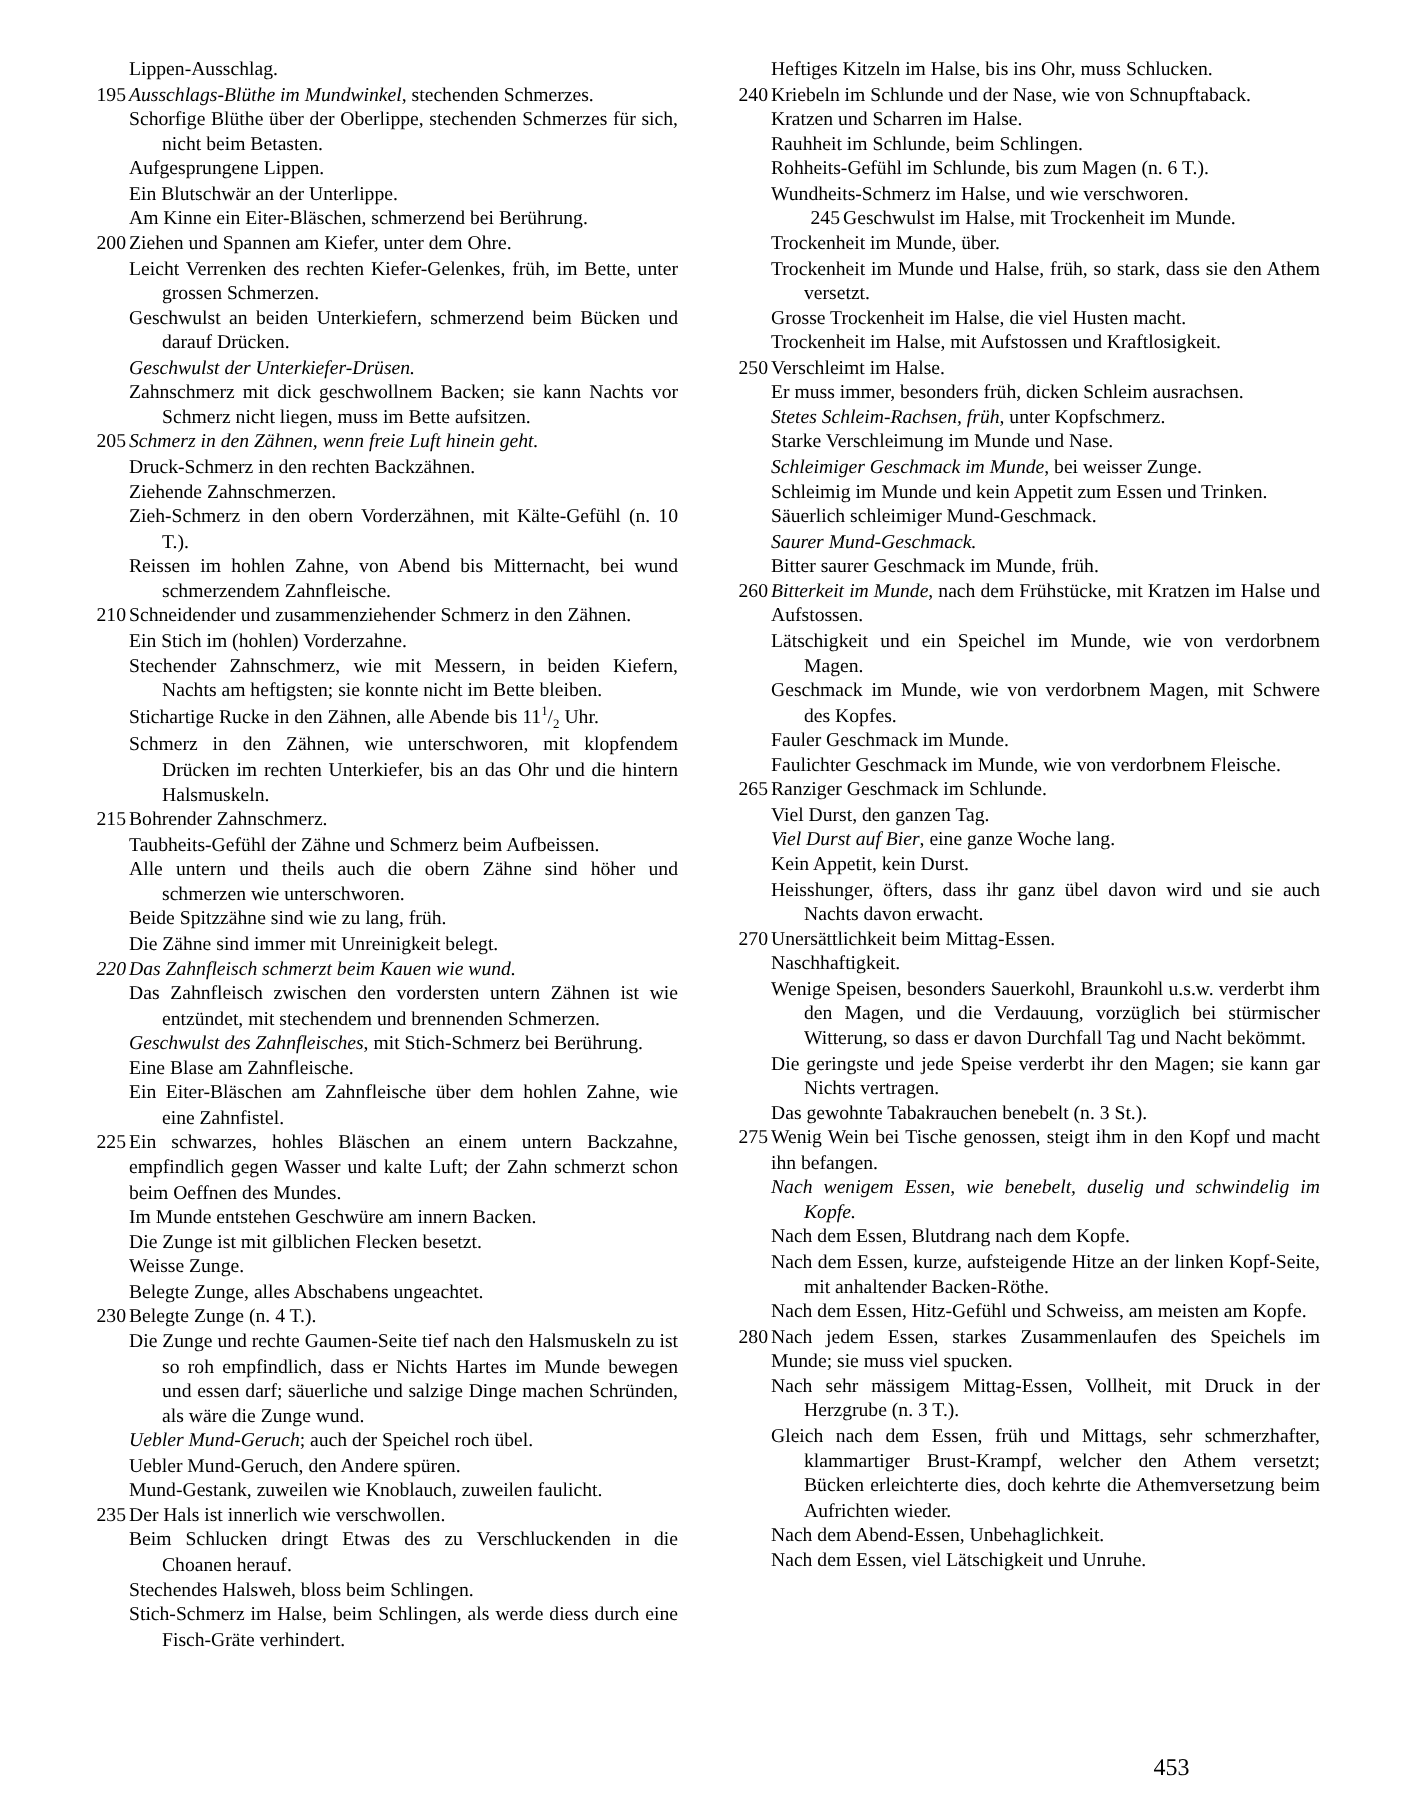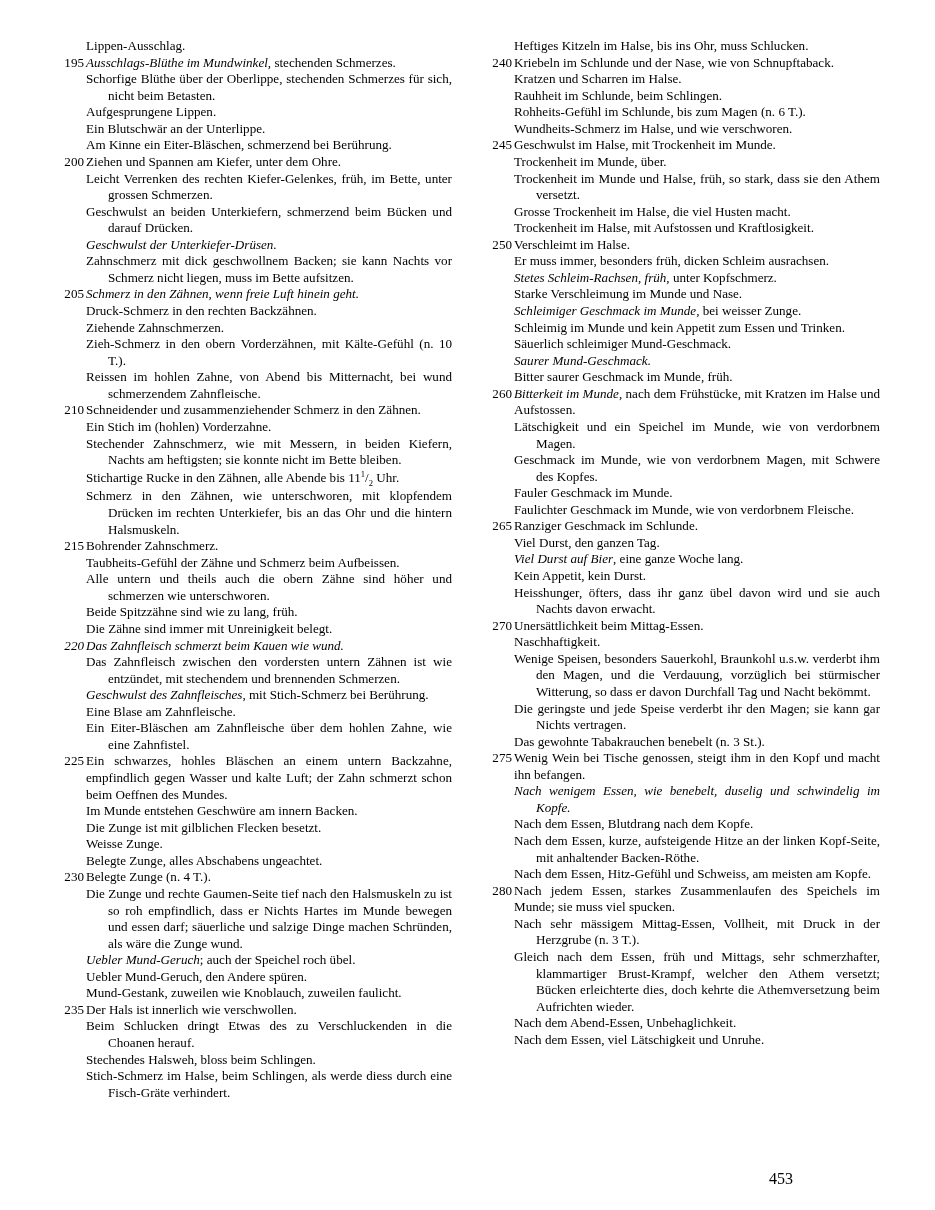--- a/index.html
+++ b/index.html
@@ -239,21 +239,21 @@
         </div>
         <div class="entry hang">
           <span class="body"><span>Rauhheit im Schlunde, beim Schlingen.</span></span>
         </div>
         <div class="entry hang">
           <span class="body"><span>Rohheits-Gefühl im Schlunde, bis zum Magen (n. 6 T.).</span></span>
         </div>
         <div class="entry hang">
           <span class="body"><span>Wundheits-Schmerz im Halse, und wie verschworen.</span></span>
         </div>
-        <div class="entry" style="padding-left: 26px; text-indent: 0px;">
+        <div class="entry" style="padding-left: 26px; text-indent: 0px; margin-left: 48px;">
           <span class="num">245</span>
           <span class="body"><span>Geschwulst im Halse, mit Trockenheit im Munde.</span></span>
         </div>
         <div class="entry hang">
           <span class="body"><span>Trockenheit im Munde, über.</span></span>
         </div>
         <div class="entry hang">
           <span class="body"><span>Trockenheit im Munde und Halse, früh, so stark, dass sie den Athem versetzt.</span></span>
         </div>
         <div class="entry hang">

